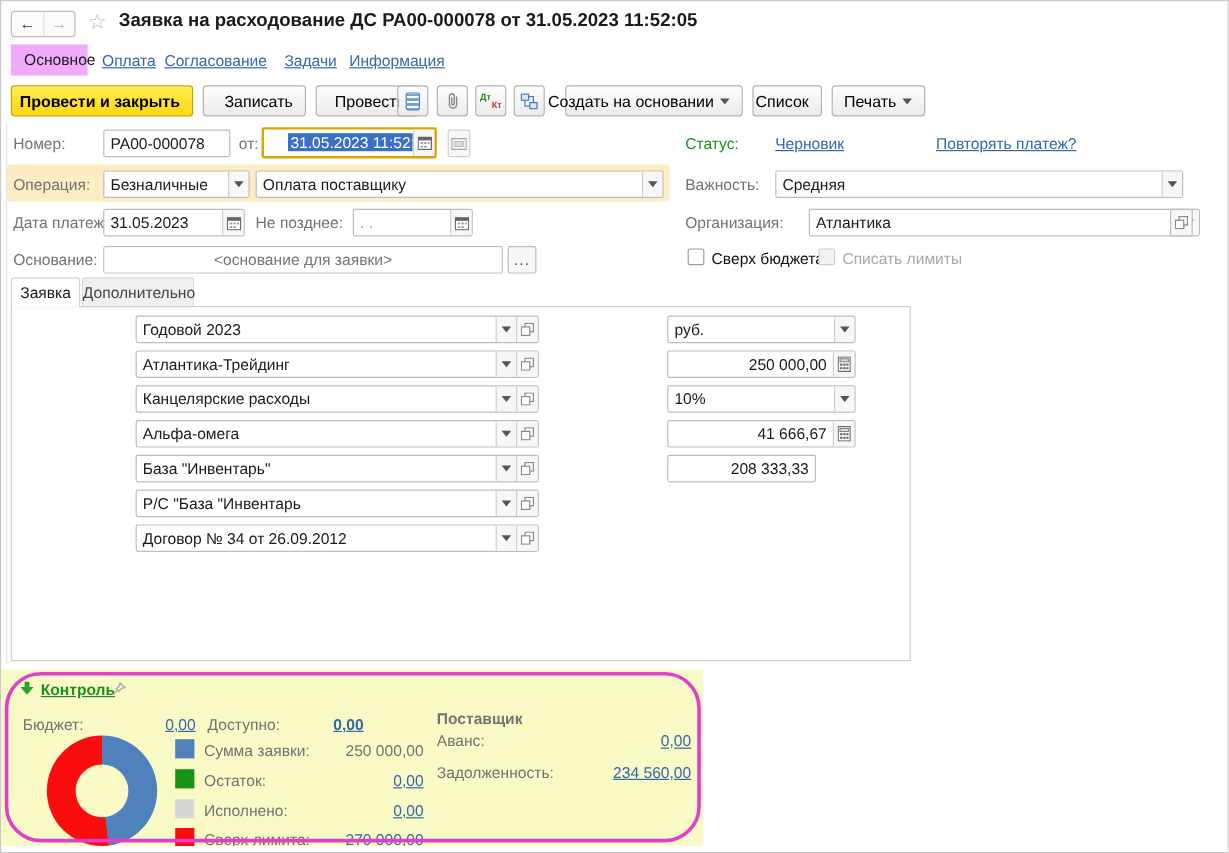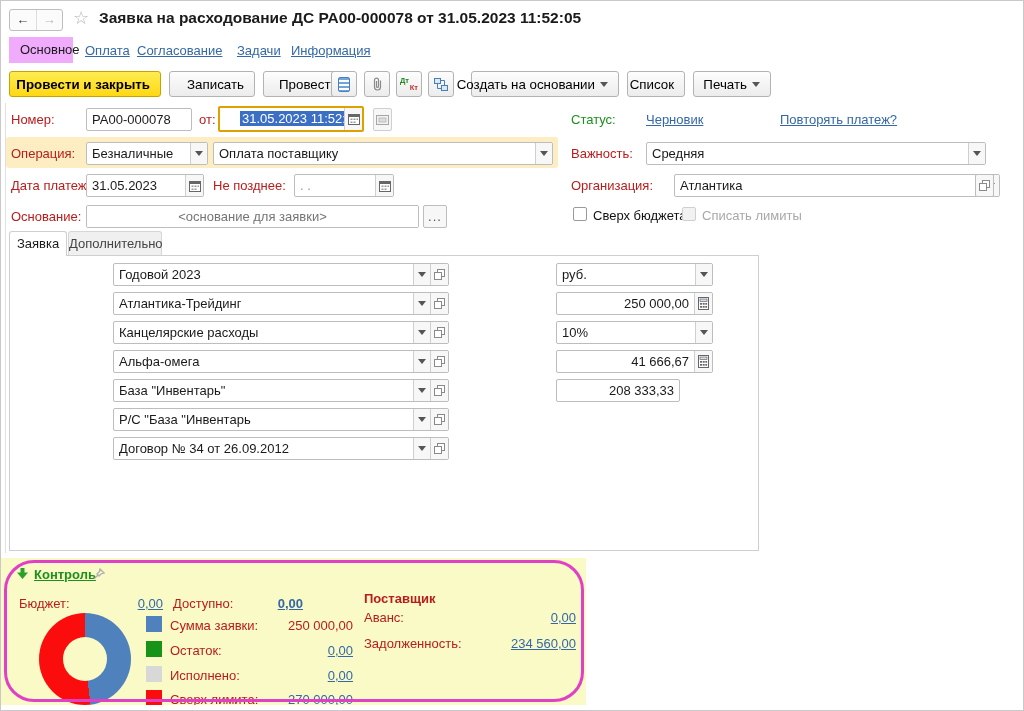--- a/index.html
+++ b/index.html
@@ -1,20 +1,20 @@
 <!DOCTYPE html>
 <html><head>
 <meta charset="utf-8">
 <style>
   * { margin:0; padding:0; box-sizing:border-box; }
   html,body { background:#fff; }
   body { font-family:"Liberation Sans", sans-serif; font-size:13px; color:#1a1a1a; }
   #win { position:relative; width:1024px; height:711px; background:#fff; border:1px solid #c9c9c9; overflow:hidden; }
   .abs { position:absolute; }
-  .lbl { position:absolute; color:#b91c1c; white-space:nowrap; }
+  .lbl { position:absolute; color:#737373; white-space:nowrap; }
   .link { color:#3468a7; text-decoration:underline; cursor:pointer; white-space:nowrap; }
   .btn { position:absolute; height:26px; border:1px solid #b3b3b3; border-radius:3px;
          background:linear-gradient(#fdfdfd,#ececec); display:flex; align-items:center;
          justify-content:flex-end; gap:5px; padding:0 10px; cursor:pointer; white-space:nowrap; }
   .btn.yellow { background:linear-gradient(#ffec51,#ffd814); border-color:#c7a300; font-weight:bold; }
   .ibtn { position:absolute; width:26px; height:26px; border:1px solid #b3b3b3; border-radius:3px;
           background:linear-gradient(#fdfdfd,#ececec); display:flex; align-items:center; justify-content:center; cursor:pointer; }
   .fld { position:absolute; display:flex; align-items:stretch; height:23px; border:1px solid #bdbdbd;
          background:#fff; border-radius:2px; overflow:hidden; }
   .fld .txt { flex:1; padding:0 5px; line-height:21px; white-space:nowrap; overflow:hidden; }

